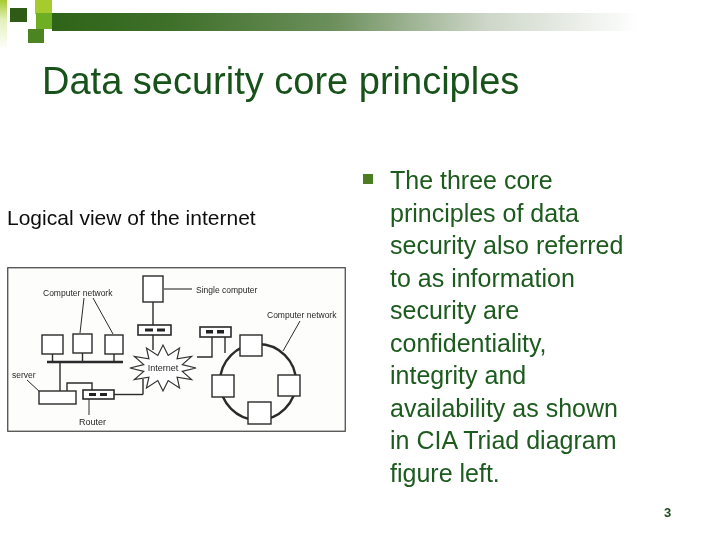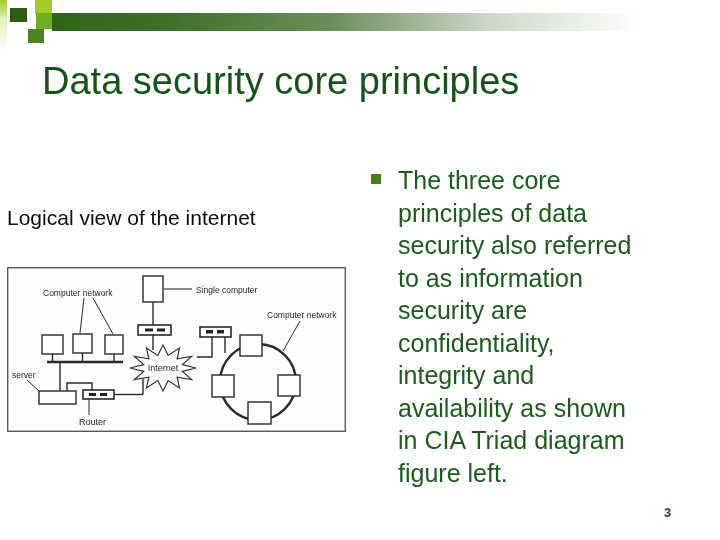--- a/index.html
+++ b/index.html
@@ -31,21 +31,21 @@
   }
   
   .figure-heading{
     position:absolute;left:7px;top:206px;width:339px;margin:0;
     text-align:left;font-size:21px;font-weight:400;color:#0e0e0e;
   }
   .figure-svg{position:absolute;left:7px;top:267px;}
   .figure-svg text{font-family:"Liberation Sans", sans-serif;fill:#262626;}
   
   .bullet-row{
-    position:absolute;left:371px;top:164px;width:310px;
+    position:absolute;left:363px;top:164px;width:310px;
     display:flex;align-items:flex-start;
   }
   .bullet-marker{
     flex:0 0 auto;width:10px;height:10px;margin-top:10px;margin-right:17px;
     background:var(--bullet_square);
   }
   .bullet-text{
     font-size:25px;line-height:32.5px;color:var(--body_green);
     white-space:pre-line;
   }

